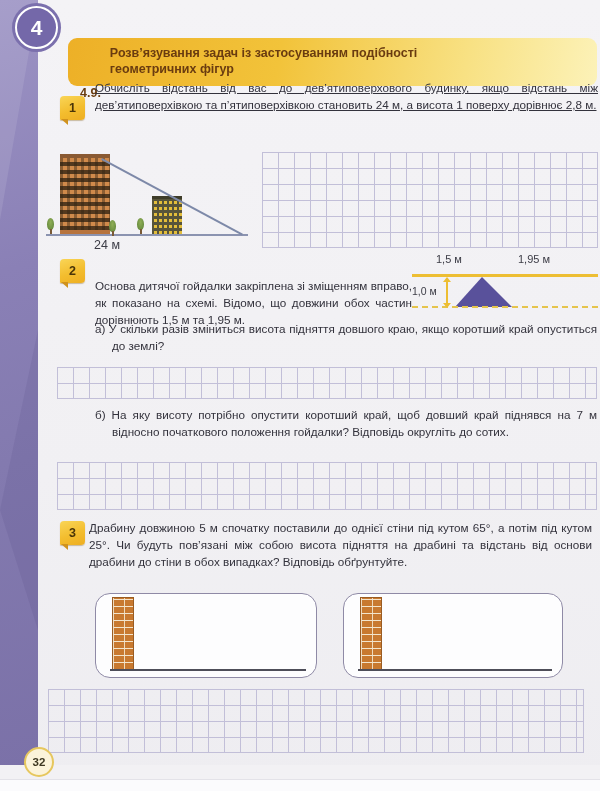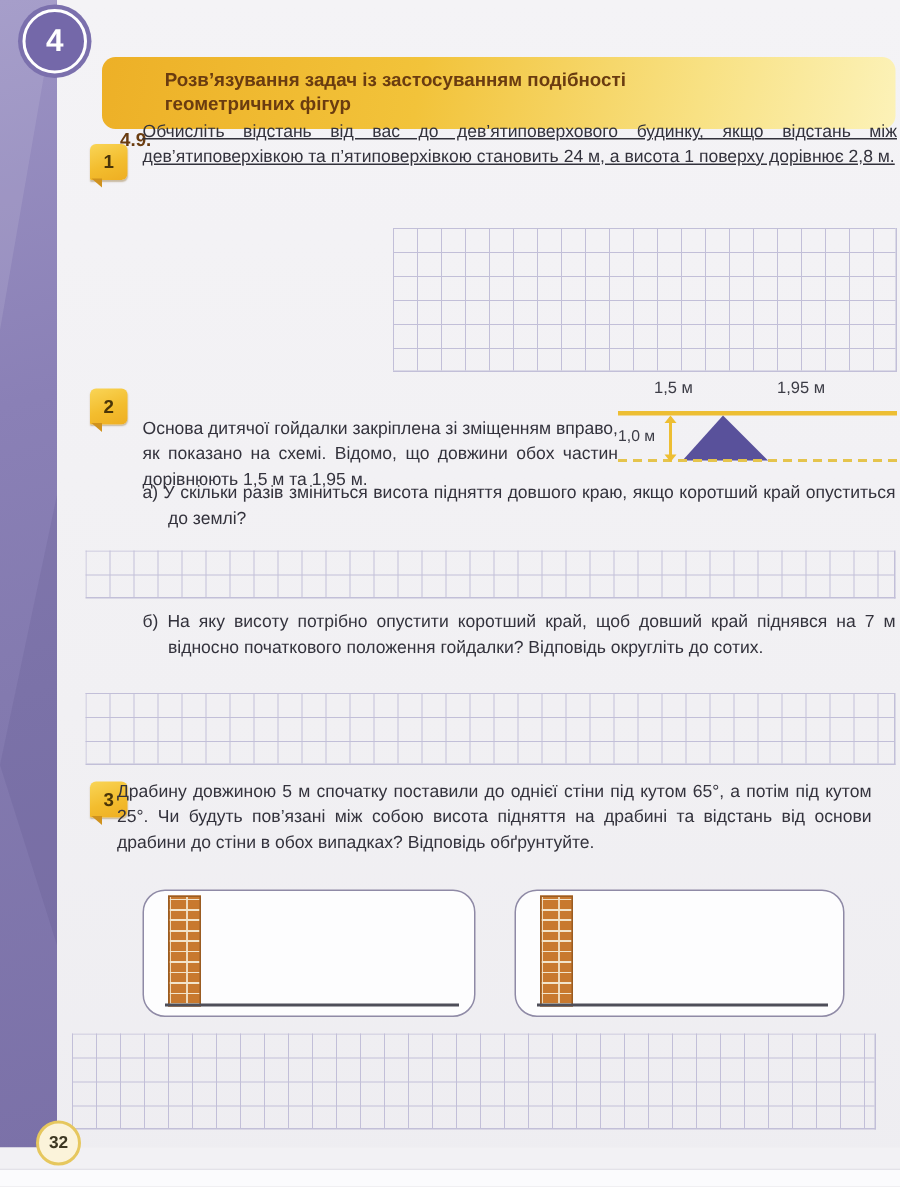--- a/index.html
+++ b/index.html
@@ -156,20 +156,39 @@
       <span>Розв’язування задач із застосуванням подібності</span><br>
       <span>геометричних фігур</span>
     </span>
   </div>
 
   <div class="badge" style="left:60px; top:96px;">
     <span>1</span>
   </div>
   <div class="para" style="left:95px; top:80px; width:503px;text-decoration:underline;">Обчисліть відстань від вас до дев’ятиповерхового будинку, якщо відстань між дев’ятиповерхівкою та п’ятиповерхівкою становить 24 м, а висота 1 поверху дорівнює 2,8 м.</div>
 
+  <div class="fig-buildings">
+    <div class="ground1"></div>
+    <div class="bld-tall"></div>
+    <div class="bld-short"></div>
+    <div class="tree" style="left:2px; top:66px;">
+      <div class="crown"></div>
+        <div class="trunk"></div>
+    </div>
+    <div class="tree" style="left:92px; top:66px;">
+      <div class="crown"></div>
+        <div class="trunk"></div>
+    </div>
+    <div class="tree" style="left:64px; top:68px;">
+      <div class="crown"></div>
+        <div class="trunk"></div>
+    </div>
+    <div class="sightline"></div>
+    <div class="dist-label">24 м</div>
+  </div>
 
   <div class="grid" style="left:262px; top:152px; width:336px; height:96px;"></div>
 
   <div class="badge" style="left:60px; top:259px;">
     <span>2</span>
   </div>
   <div class="para" style="left:95px; top:258px; width:317px;margin-top:20px;">Основа дитячої гойдалки закріплена зі зміщенням вправо, як показано на схемі. Відомо, що довжини обох частин дорівнюють 1,5 м та 1,95 м.</div>
 
   <div class="fig-swing">
     <span class="swing-label-left">1,5 м</span>
@@ -185,21 +204,21 @@
 
   <div class="grid" style="left:57px; top:367px; width:540px; height:32px;"></div>
 
   <div class="para hang" style="left:95px; top:407px; width:502px;">б) На яку висоту потрібно опустити коротший край, щоб довший край піднявся на 7 м відносно початкового положення гойдалки? Відповідь округліть до сотих.</div>
 
   <div class="grid" style="left:57px; top:462px; width:540px; height:48px;"></div>
 
   <div class="badge" style="left:60px; top:521px;">
     <span>3</span>
   </div>
-  <div class="para" style="left:78px; top:520px; width:503px;">Драбину довжиною 5 м спочатку поставили до однієї стіни під кутом 65°, а потім під кутом 25°. Чи будуть пов’язані між собою висота підняття на драбині та відстань від основи драбини до стіни в обох випадках? Відповідь обґрунтуйте.</div>
+  <div class="para" style="left:89px; top:520px; width:503px;">Драбину довжиною 5 м спочатку поставили до однієї стіни під кутом 65°, а потім під кутом 25°. Чи будуть пов’язані між собою висота підняття на драбині та відстань від основи драбини до стіни в обох випадках? Відповідь обґрунтуйте.</div>
 
   <div class="wall-box" style="left:95px;">
     <div class="brick-col"></div>
     <div class="wall-ground"></div>
   </div>
   <div class="wall-box" style="left:343px; width:220px;">
     <div class="brick-col"></div>
     <div class="wall-ground"></div>
   </div>
 

